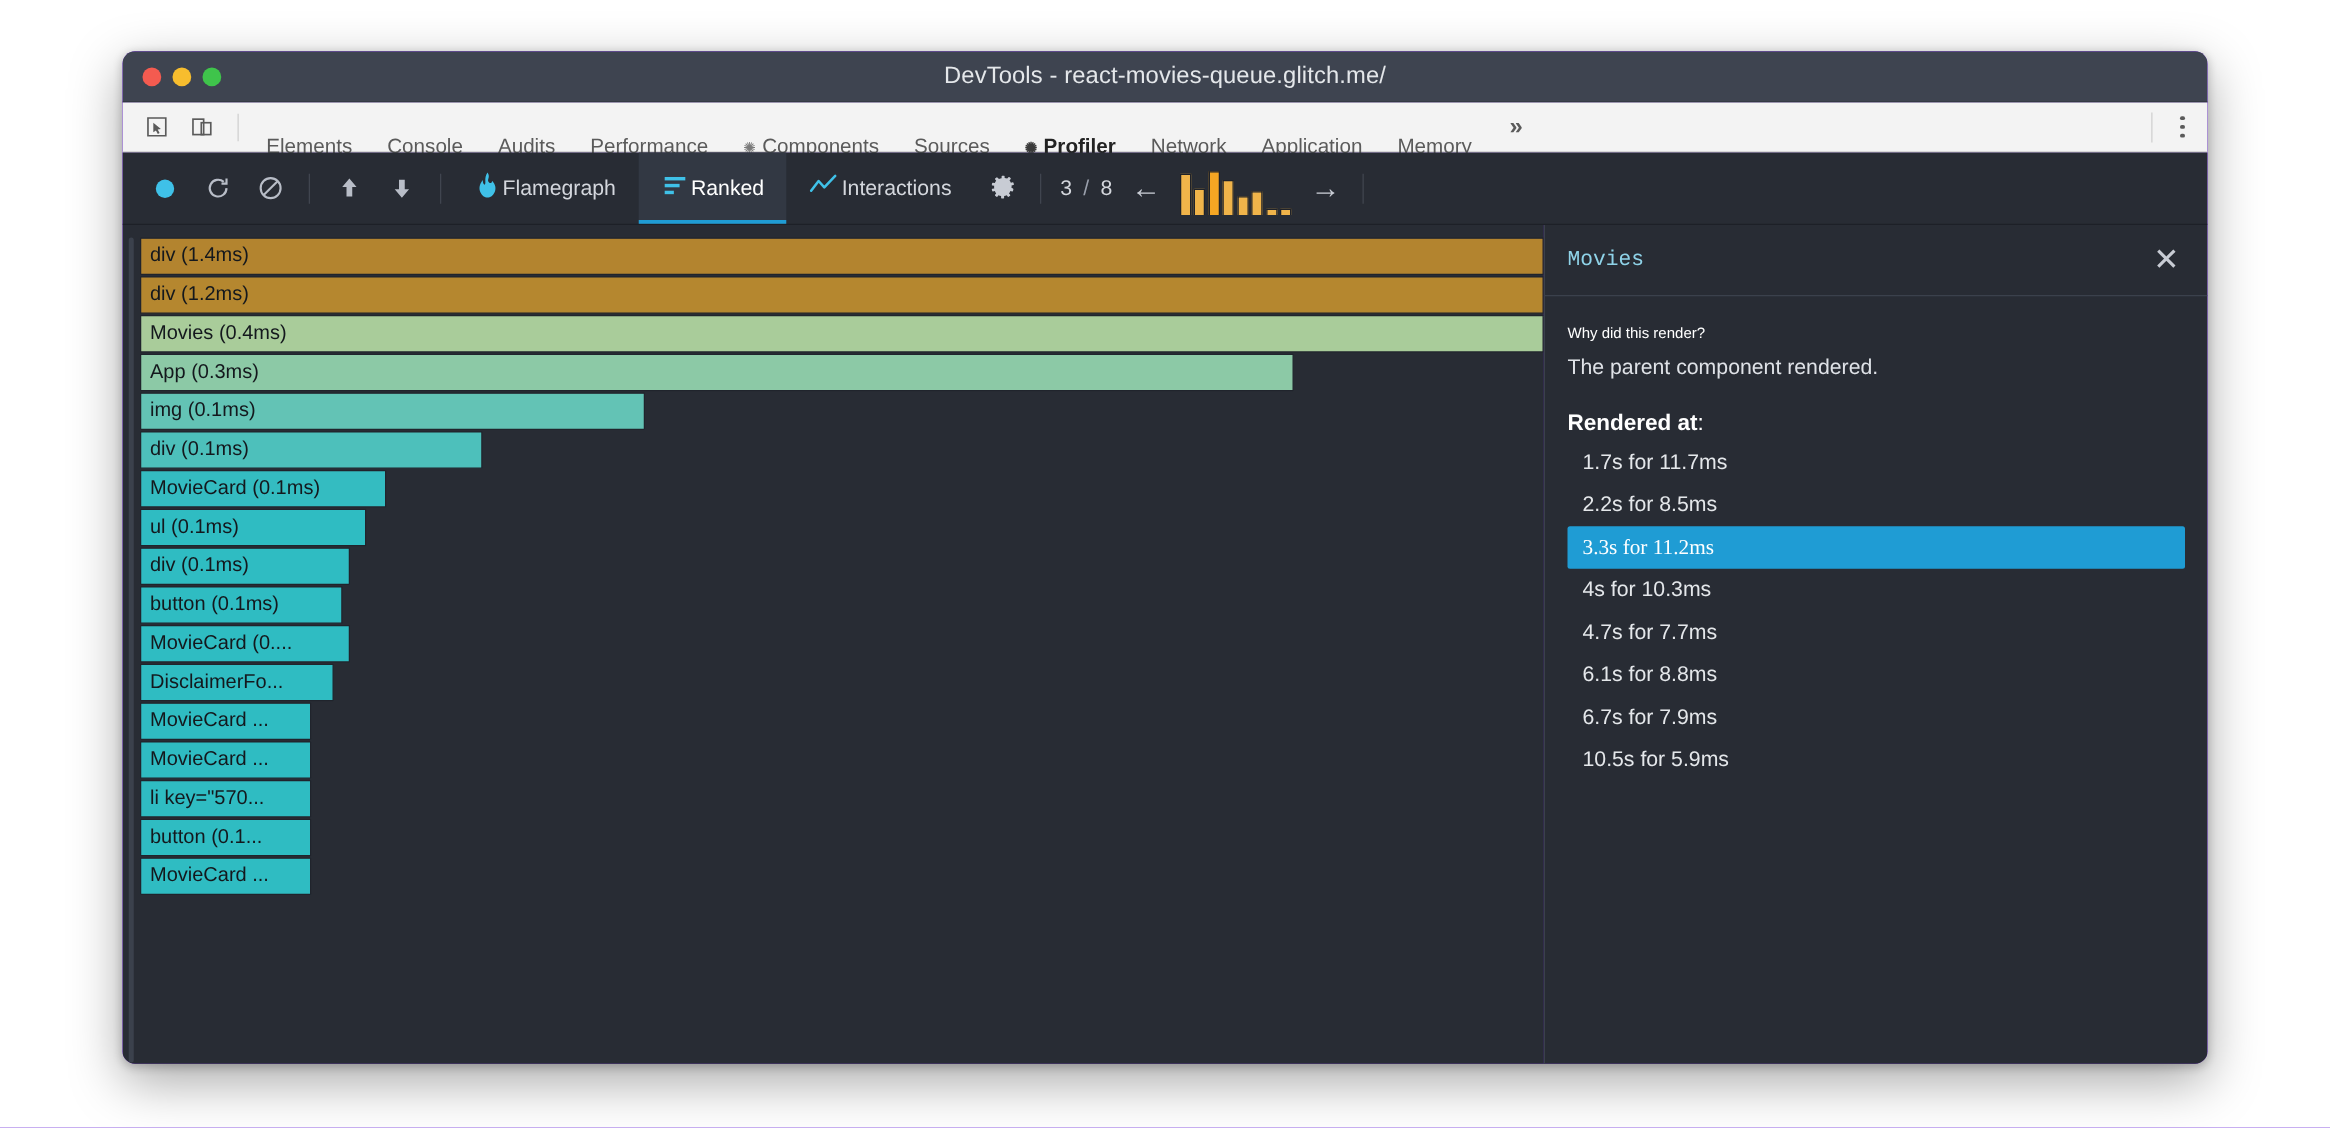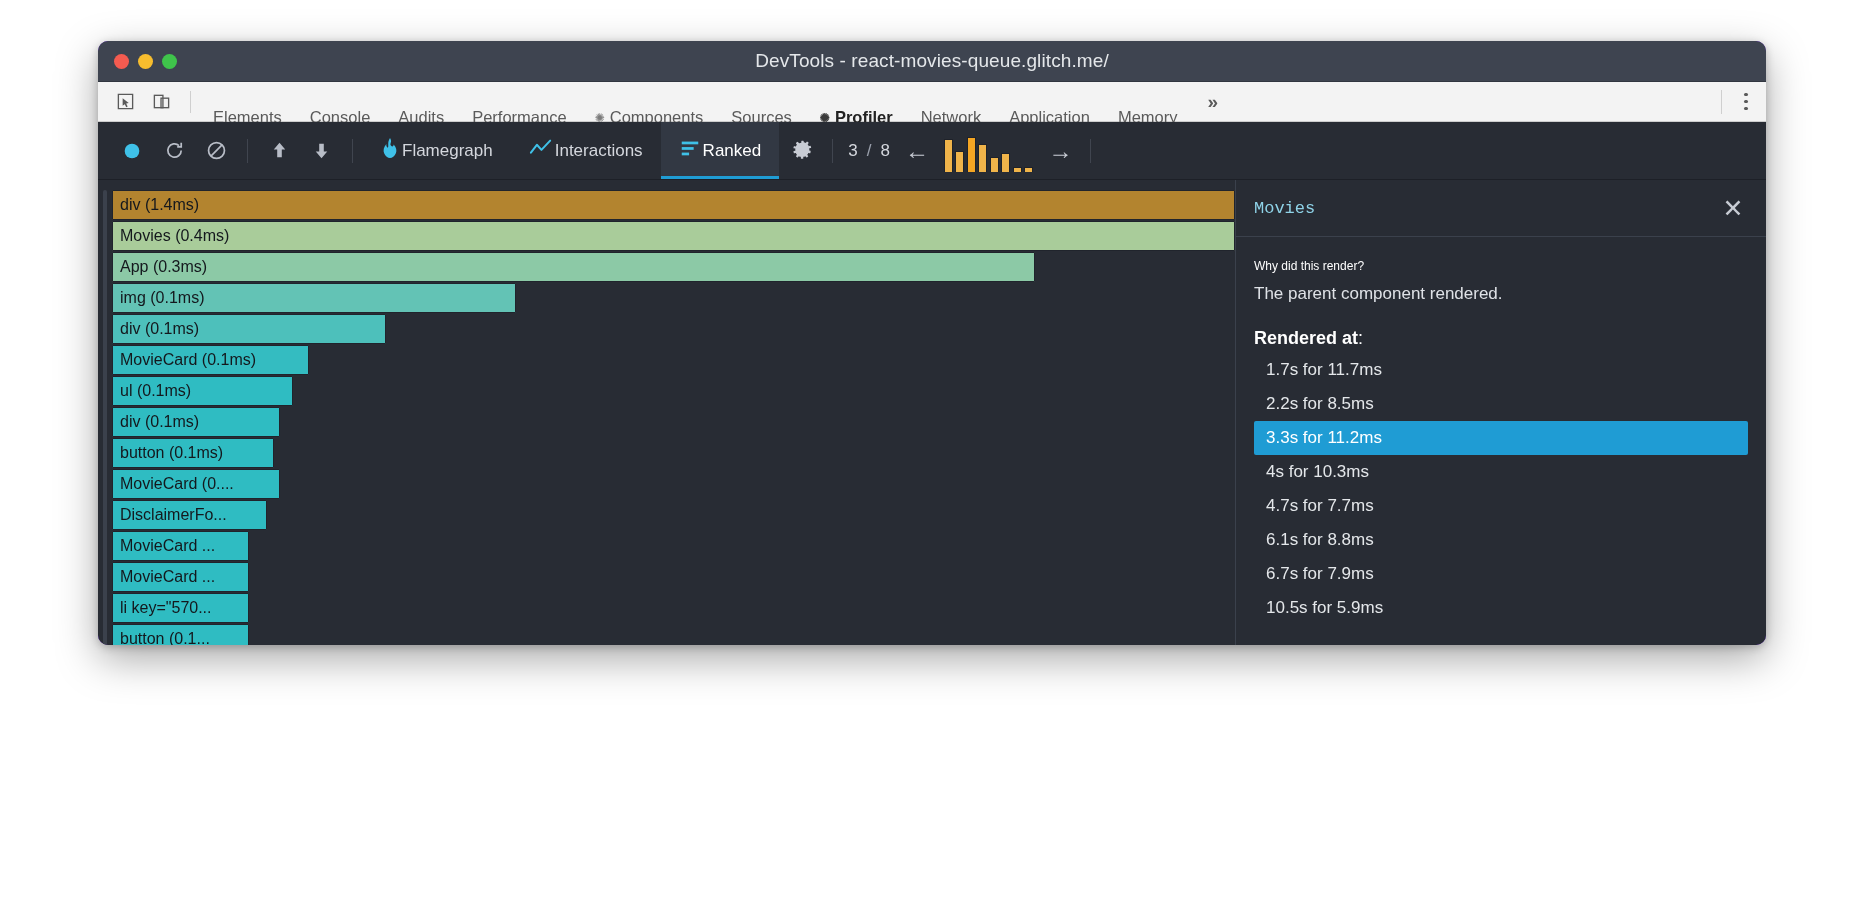--- a/index.html
+++ b/index.html
@@ -7,21 +7,21 @@
     width:1864px;height:902px;overflow:hidden;
     background:#ffffff;
     font-family:"Liberation Sans", sans-serif;
     -webkit-font-smoothing:antialiased;
   }
   .desktop{
     position:relative;width:1864px;height:902px;background:#ffffff;
   }
   
   .window{
-    position:absolute;left:98px;top:41px;width:1668px;height:604px;
+    position:absolute;left:98px;top:41px;width:1668px;height:810px;
     border-radius:10px;overflow:hidden;
     box-shadow:0 14px 42px rgba(0,0,0,.34), 0 2px 8px rgba(0,0,0,.22);
     background:#6d28d9;
   }
   .titlebar{
     position:relative;height:40px;background:#3e4450;
     display:flex;align-items:center;justify-content:center;
     border-bottom:1px solid #31363f;
   }
   .traffic{position:absolute;left:16px;top:0;height:40px;display:flex;align-items:center;gap:9px;}
@@ -129,21 +129,21 @@
   .sb-content{padding:22px 18px 0 18px;}
   .sb-h{font-size:12px;color:#ffffff;font-weight:400;margin:0 0 11px 0;}
   .sb-p{font-size:17px;color:#dfe2e7;margin:0 0 24px 0;}
   .sb-h2{font-size:18px;color:#ffffff;font-weight:700;margin:0 0 4px 0;}
   .sb-h2 .colon{font-weight:400;}
   .rlist{margin-top:4px;}
   .ritem{
     height:34px;display:flex;align-items:center;padding:0 12px;
     font-size:17px;color:#e4e7ea;border-radius:2px;
   }
-  .ritem.sel{background:#1f9cd4;color:#ffffff;}
+  .ritem.sel{background:#1f9cd4;color:#ffffff;font-family:Liberation Serif, serif;}
 </style>
 </head>
 <body>
 
 <div class="desktop">
   <div class="window">
 
     <div class="titlebar">
       <div class="traffic">
         <span class="tl red"></span>
@@ -250,38 +250,38 @@
       </div>
 
       <div class="modes">
         <div class="mode">
           <span>
             <svg width="20" height="22" viewBox="0 0 20 24">
               <path d="M10 1c3 4.5-1 6 1.2 8.6C12.7 11.3 14 9.8 14 8.2c3 3.2 3.6 6.6 2.4 9.6-1.3 3.3-4 5.2-6.4 5.2s-5.1-1.9-6.4-5.2C2.4 14.8 3 11 6 7.6c-.3 2.3.6 3.7 1.7 4.1C9 9.2 6.7 6 10 1z" fill="#3fc1e8"></path>
             </svg>
           </span>
           <span>Flamegraph</span>
-        </div>
-        <div class="mode">
-          <span>
-            <svg width="24" height="22" viewBox="0 0 26 24" fill="none" stroke="#3fc1e8" stroke-width="2.2" stroke-linejoin="round" stroke-linecap="round">
-              <path d="M2 17L8.5 8.5 13.5 14 23 4"></path>
-            </svg>
-          </span>
-          <span>Interactions</span>
         </div>
         <div class="mode selected">
           <span>
             <svg width="22" height="22" viewBox="0 0 24 24">
               <rect x="3" y="5" width="18" height="3" fill="#3fc1e8"></rect>
               <rect x="3" y="11" width="13" height="3" fill="#3fc1e8"></rect>
               <rect x="3" y="17" width="8" height="3" fill="#3fc1e8"></rect>
             </svg>
           </span>
           <span>Ranked</span>
+        </div>
+        <div class="mode">
+          <span>
+            <svg width="24" height="22" viewBox="0 0 26 24" fill="none" stroke="#3fc1e8" stroke-width="2.2" stroke-linejoin="round" stroke-linecap="round">
+              <path d="M2 17L8.5 8.5 13.5 14 23 4"></path>
+            </svg>
+          </span>
+          <span>Interactions</span>
         </div>
       </div>
 
       <div class="pt-right">
         <span class="pt-btn">
           <svg width="23" height="23" viewBox="0 0 24 24" fill="#c8ccd4">
             <path d="M12 8.2a3.8 3.8 0 1 0 0 7.6 3.8 3.8 0 0 0 0-7.6zm0 5.9a2.1 2.1 0 1 1 0-4.2 2.1 2.1 0 0 1 0 4.2z"></path>
             <path d="M20.6 13.6l-1.8-.3a6.9 6.9 0 0 0 0-2.6l1.8-.3a.6.6 0 0 0 .5-.7l-.4-1.6a.6.6 0 0 0-.7-.4l-1.8.4a7 7 0 0 0-1.3-2.2l1.1-1.4a.6.6 0 0 0-.1-.8l-1.3-1a.6.6 0 0 0-.8.1l-1.1 1.4a6.9 6.9 0 0 0-2.5-.7V2.1a.6.6 0 0 0-.6-.6h-1.7a.6.6 0 0 0-.6.6v1.8a6.9 6.9 0 0 0-2.5.7L5.2 3.2a.6.6 0 0 0-.8-.1l-1.3 1a.6.6 0 0 0-.1.8l1.1 1.4A7 7 0 0 0 2.8 8.5l-1.8-.4a.6.6 0 0 0-.7.4L-.1 10a.6.6 0 0 0 .5.7l1.8.3a6.9 6.9 0 0 0 0 2.6l-1.8.3a.6.6 0 0 0-.5.7l.4 1.6a.6.6 0 0 0 .7.4l1.8-.4a7 7 0 0 0 1.3 2.2L3 19.8a.6.6 0 0 0 .1.8l1.3 1a.6.6 0 0 0 .8-.1l1.1-1.4a6.9 6.9 0 0 0 2.5.7v1.8a.6.6 0 0 0 .6.6h1.7a.6.6 0 0 0 .6-.6v-1.8a6.9 6.9 0 0 0 2.5-.7l1.1 1.4a.6.6 0 0 0 .8.1l1.3-1a.6.6 0 0 0 .1-.8l-1.1-1.4a7 7 0 0 0 1.3-2.2l1.8.4a.6.6 0 0 0 .7-.4l.4-1.6a.6.6 0 0 0-.5-.7z" transform="translate(1.6 0.4) scale(0.87)"></path>
           </svg>
         </span>
@@ -310,20 +310,25 @@
     <div class="body">
 
       <div class="ranked">
         <div class="scrollcol"></div>
       <div class="rrow">
             <div class="rbar" style="width: 100%; background: rgb(179, 132, 47);">
               <span>div (1.4ms)</span>
             </div>
           </div>
           <div class="rrow">
+            <div class="rbar" style="width: 100%; background: rgb(181, 135, 47);">
+              <span>div (1.2ms)</span>
+            </div>
+          </div>
+          <div class="rrow">
             <div class="rbar" style="width: 100%; background: rgb(169, 204, 154);">
               <span>Movies (0.4ms)</span>
             </div>
           </div>
           <div class="rrow">
             <div class="rbar" style="width: 82.2%; background: rgb(140, 201, 166);">
               <span>App (0.3ms)</span>
             </div>
           </div>
           <div class="rrow">

